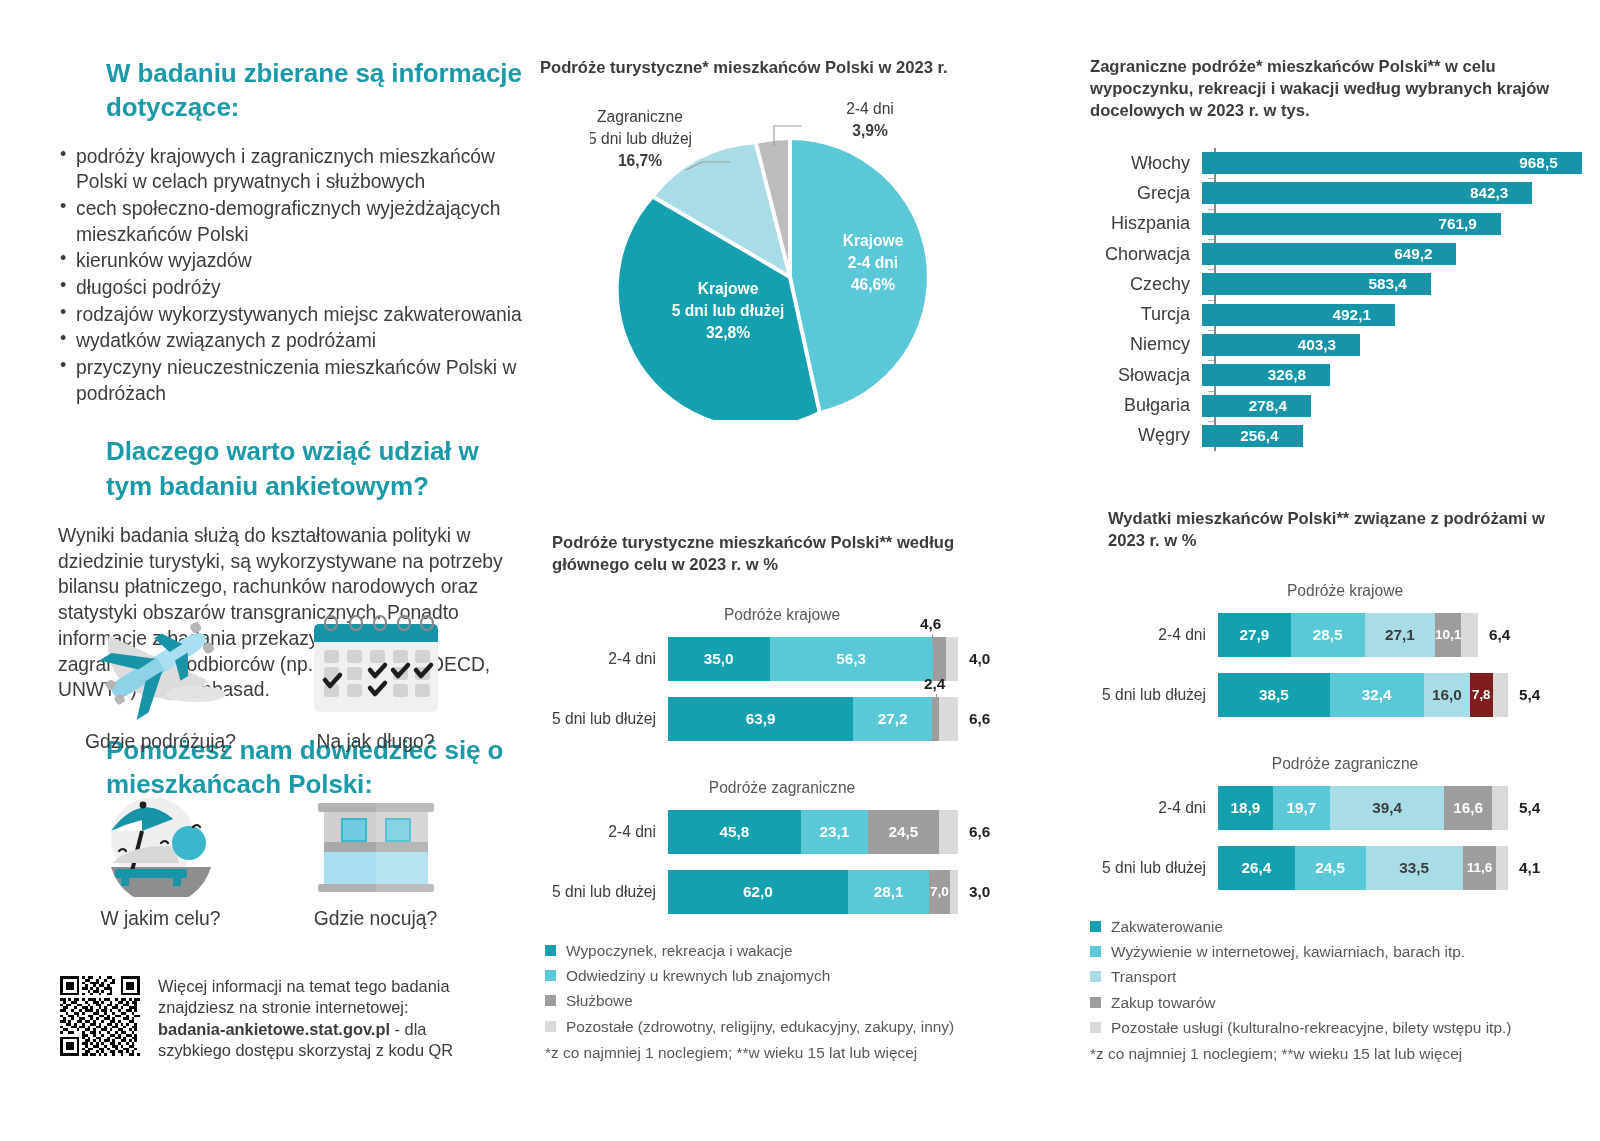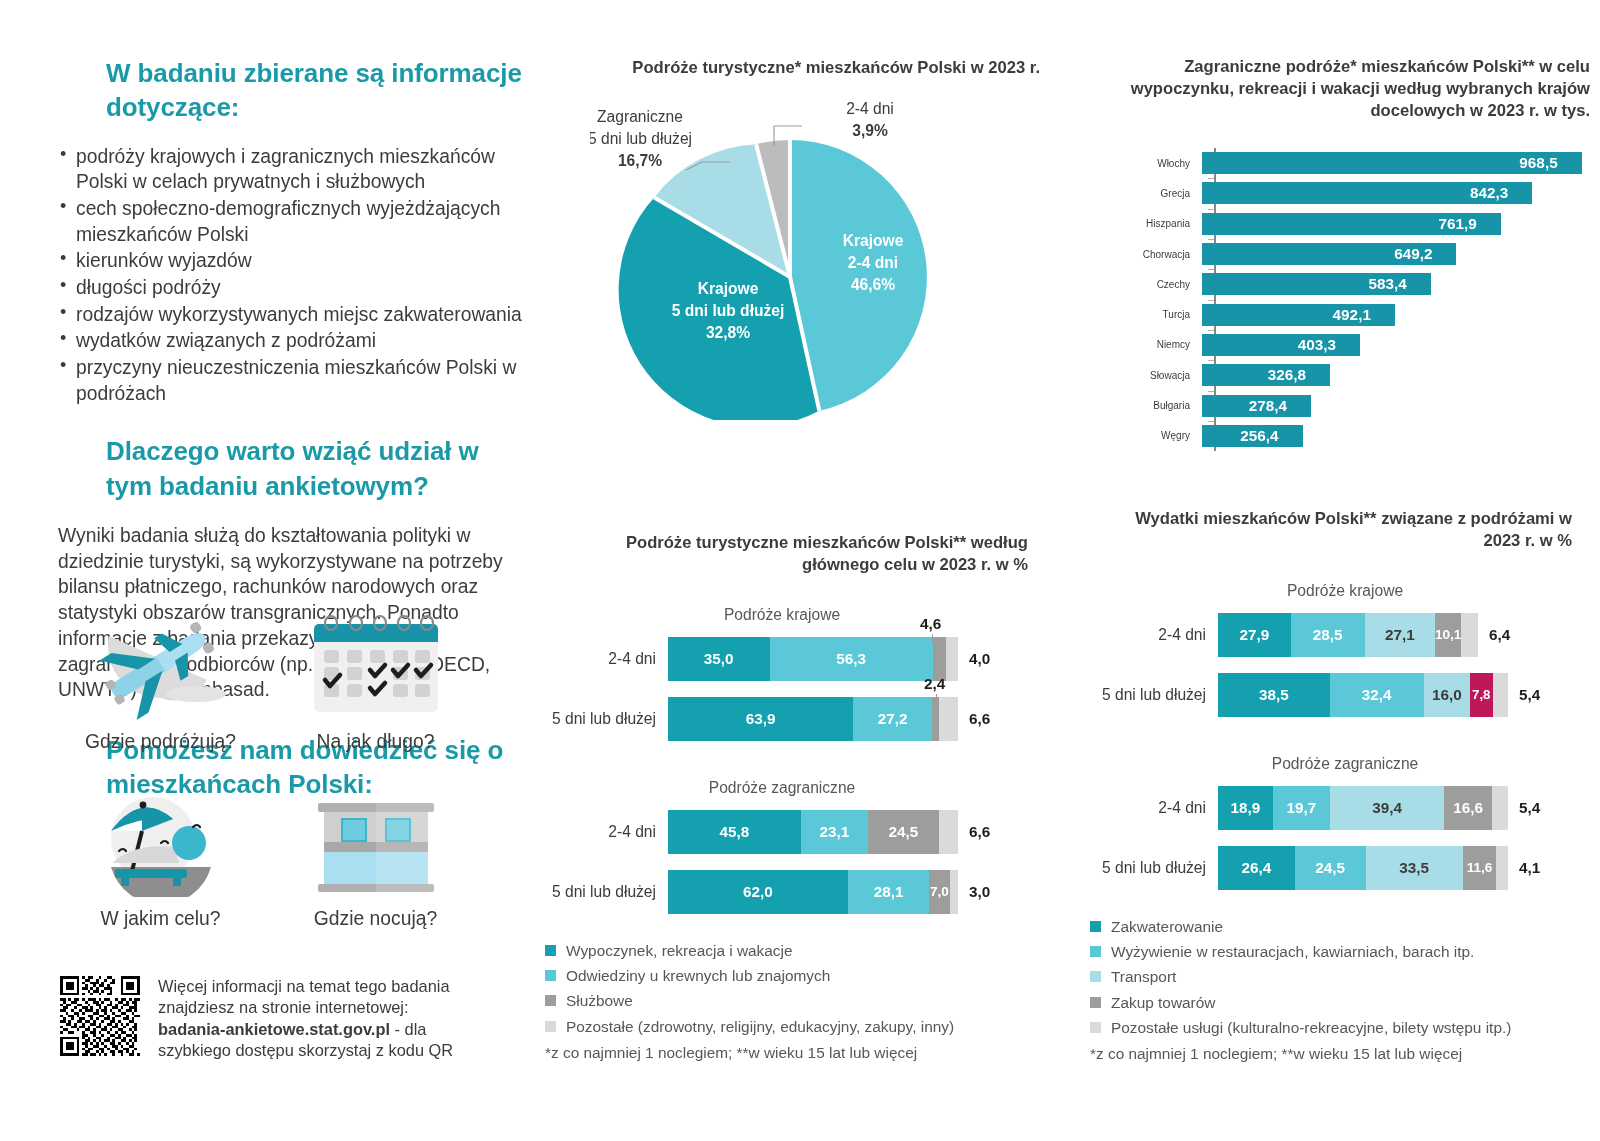--- a/index.html
+++ b/index.html
@@ -73,21 +73,21 @@
     display: flex; gap: 18px; align-items: flex-start;
   }
   #qr-code { width: 80px; height: 80px; flex: none; }
   #qr-text { font-size: 16.4px; line-height: 1.3; color: #3c3c3b; max-width: 330px; }
   #qr-text b { font-weight: bold; }
 
   
   #mid-col { position: absolute; left: 540px; top: 0; width: 500px; }
   .chart-title {
     font-size: 16.6px; font-weight: bold; color: #3c3c3b;
-    text-align: right; line-height: 1.32;
+    text-align: left; line-height: 1.32;
   }
 
   
   #pie-wrap { position: relative; width: 500px; height: 420px; }
   #pie-title { position: absolute; left: 0; top: 57px; width: 500px; }
   #pie-svg { position: absolute; left: 50px; top: 100px; }
   .pie-cb { font-size: 15.6px; font-weight: bold; fill: #ffffff; text-anchor: middle; }
   .pie-ol-nm { font-size: 15.6px; fill: #3c3c3b; text-anchor: middle; }
   .pie-ol-vl { font-size: 15.6px; font-weight: bold; fill: #3c3c3b; text-anchor: middle; }
 
@@ -123,21 +123,21 @@
   .legend-tx { font-size: 15.4px; color: #575756; line-height: 1.38; }
   .foot-note { font-size: 15.4px; color: #575756; margin-top: 5px; line-height: 1.38; }
 
   
   #right-col { position: absolute; left: 1080px; top: 0; width: 520px; }
   #hbar-title { position: absolute; left: 10px; top: 56px; width: 500px; }
   #hbar-chart { position: absolute; left: 14px; top: 148px; width: 500px; }
   .hbar-row { display: flex; align-items: center; height: 30.3px; }
   .hbar-lab {
     width: 108px; flex: none; text-align: right; padding-right: 12px;
-    font-size: 10px; color: #3c3c3b;
+    font-size: 18px; color: #3c3c3b;
   }
   .hbar-barwrap { position: relative; height: 30.3px; flex: 1; }
   .hbar-bar {
     height: 22px; margin-top: 4.2px; background: #1794a8;
     display: flex; align-items: center; justify-content: flex-end;
   }
   .hbar-bar span { font-size: 15.3px; font-weight: bold; color: #fff; padding-right: 24px; }
   #hbar-axis {
     position: absolute; left: 120px; top: 0; width: 2px; background: #878787;
   }
@@ -783,21 +783,21 @@
           <div class="bar-track" style="width:290px;">
             <div class="seg" style="width:38.5%;background:#14a0ae;">
                 <span>38,5</span>
               </div>
             <div class="seg" style="width:32.4%;background:#5bc8d8;">
                 <span>32,4</span>
               </div>
             <div class="seg lt3" style="width:16.0%;background:#a8dde8;">
                 <span style="color:#3c3c3b;">16,0</span>
               </div>
-            <div class="seg" style="width:7.8%;background:#be185d;">
+            <div class="seg" style="width:7.8%;background:#7f1d1d;">
                 <span style="font-size:13.3px;">7,8</span>
               </div>
             <div class="seg" style="width:5.3%;background:#dadada;"></div>
           </div>
           <div class="outval">5,4</div>
         </div>
       </div>
 
       <div style="margin-top:38px;">
         <div class="sub-title" style="margin-left:10px;">Podróże zagraniczne</div>
@@ -843,21 +843,21 @@
         </div>
       </div>
 
       <div class="legend" style="margin-top:26px;">
         <div class="legend-item">
           <span class="legend-sw" style="background:#14a0ae;"></span>
           <span class="legend-tx">Zakwaterowanie</span>
         </div>
         <div class="legend-item">
           <span class="legend-sw" style="background:#5bc8d8;"></span>
-          <span class="legend-tx">Wyżywienie w restauracjach, kawiarniach, barach itp.</span>
+          <span class="legend-tx">Wyżywienie w internetowej, kawiarniach, barach itp.</span>
         </div>
         <div class="legend-item">
           <span class="legend-sw" style="background:#a8dde8;"></span>
           <span class="legend-tx">Transport</span>
         </div>
         <div class="legend-item">
           <span class="legend-sw" style="background:#9d9d9c;"></span>
           <span class="legend-tx">Zakup towarów</span>
         </div>
         <div class="legend-item">

